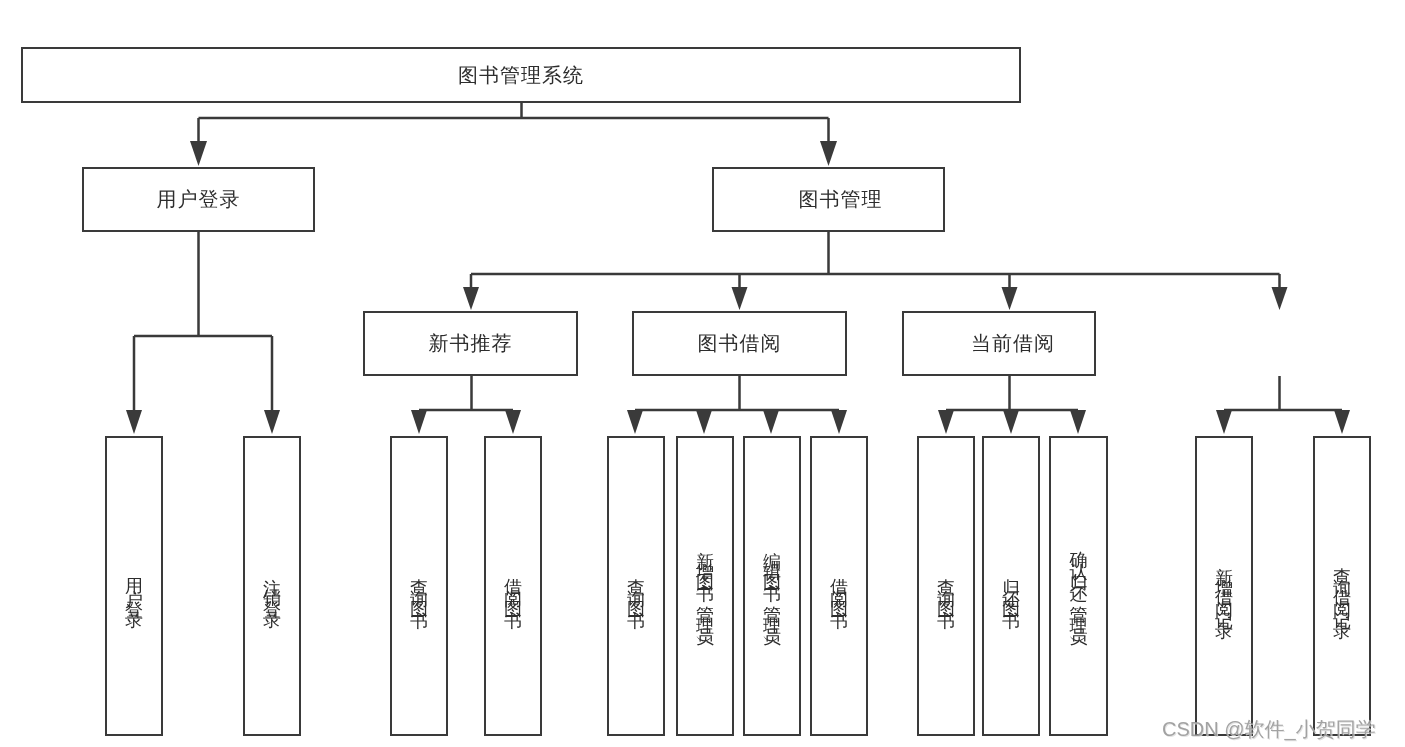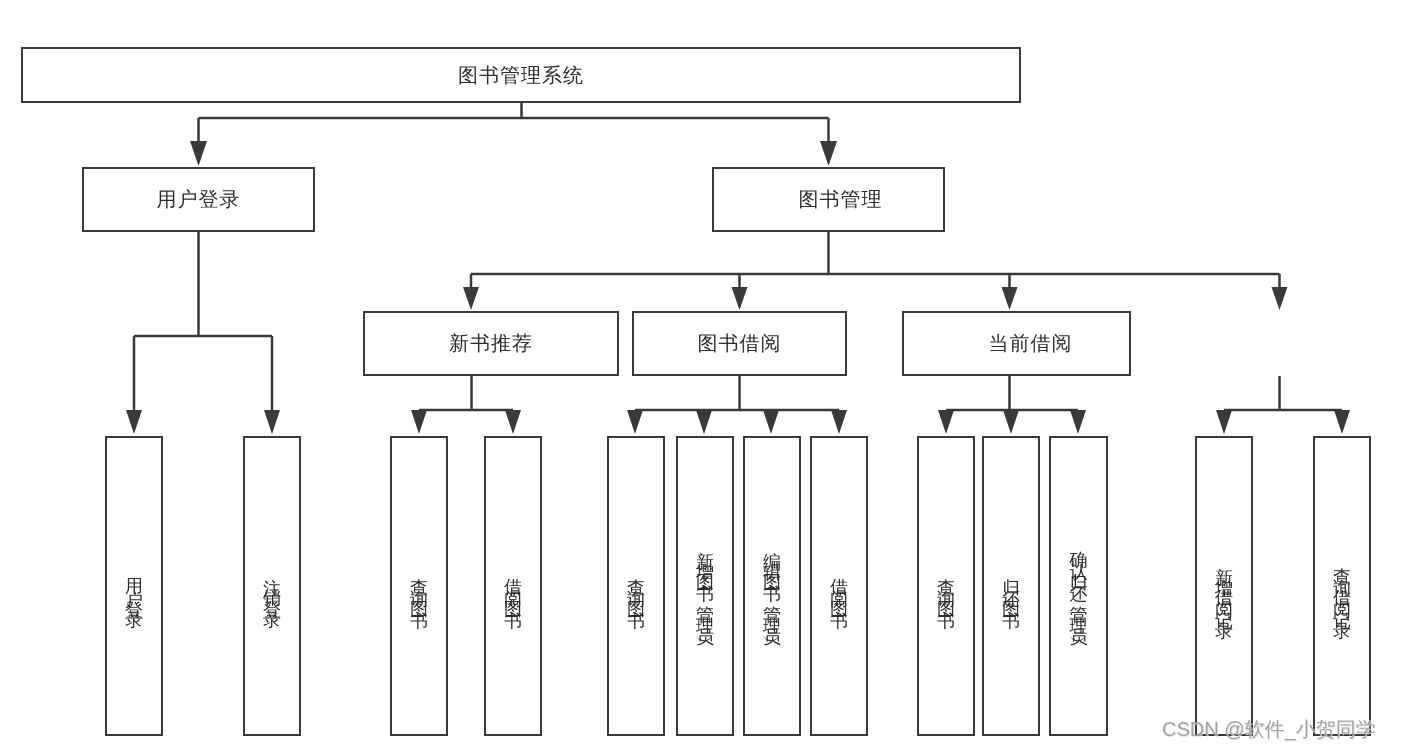--- a/index.html
+++ b/index.html
@@ -119,27 +119,27 @@
     <span>图书管理系统</span>
   </div>
 
   <div class="box h" style="left:82px; top:167px; width:233px; height:65px;">
     <span>用户登录</span>
   </div>
   <div class="box h" style="left:712px; top:167px; width:233px; height:65px;padding-left:24px;">
     <span>图书管理</span>
   </div>
 
-  <div class="box h" style="left:363px; top:311px; width:256px; height:65px;">
+  <div class="box h" style="left:363px; top:311px; width:215px; height:65px;">
     <span>新书推荐</span>
   </div>
   <div class="box h" style="left:632px; top:311px; width:215px; height:65px;">
     <span>图书借阅</span>
   </div>
-  <div class="box h" style="left:902px; top:311px; width:229px; height:65px;padding-left:28px;">
+  <div class="box h" style="left:902px; top:311px; width:194px; height:65px;padding-left:28px;">
     <span>当前借阅</span>
   </div>
 
   <div class="box v" style="left:105px; top:436px; width:58px; height:300px;">
     <span>用户登录</span>
   </div>
   <div class="box v" style="left:243px; top:436px; width:58px; height:300px;">
     <span>注销登录</span>
   </div>
 

